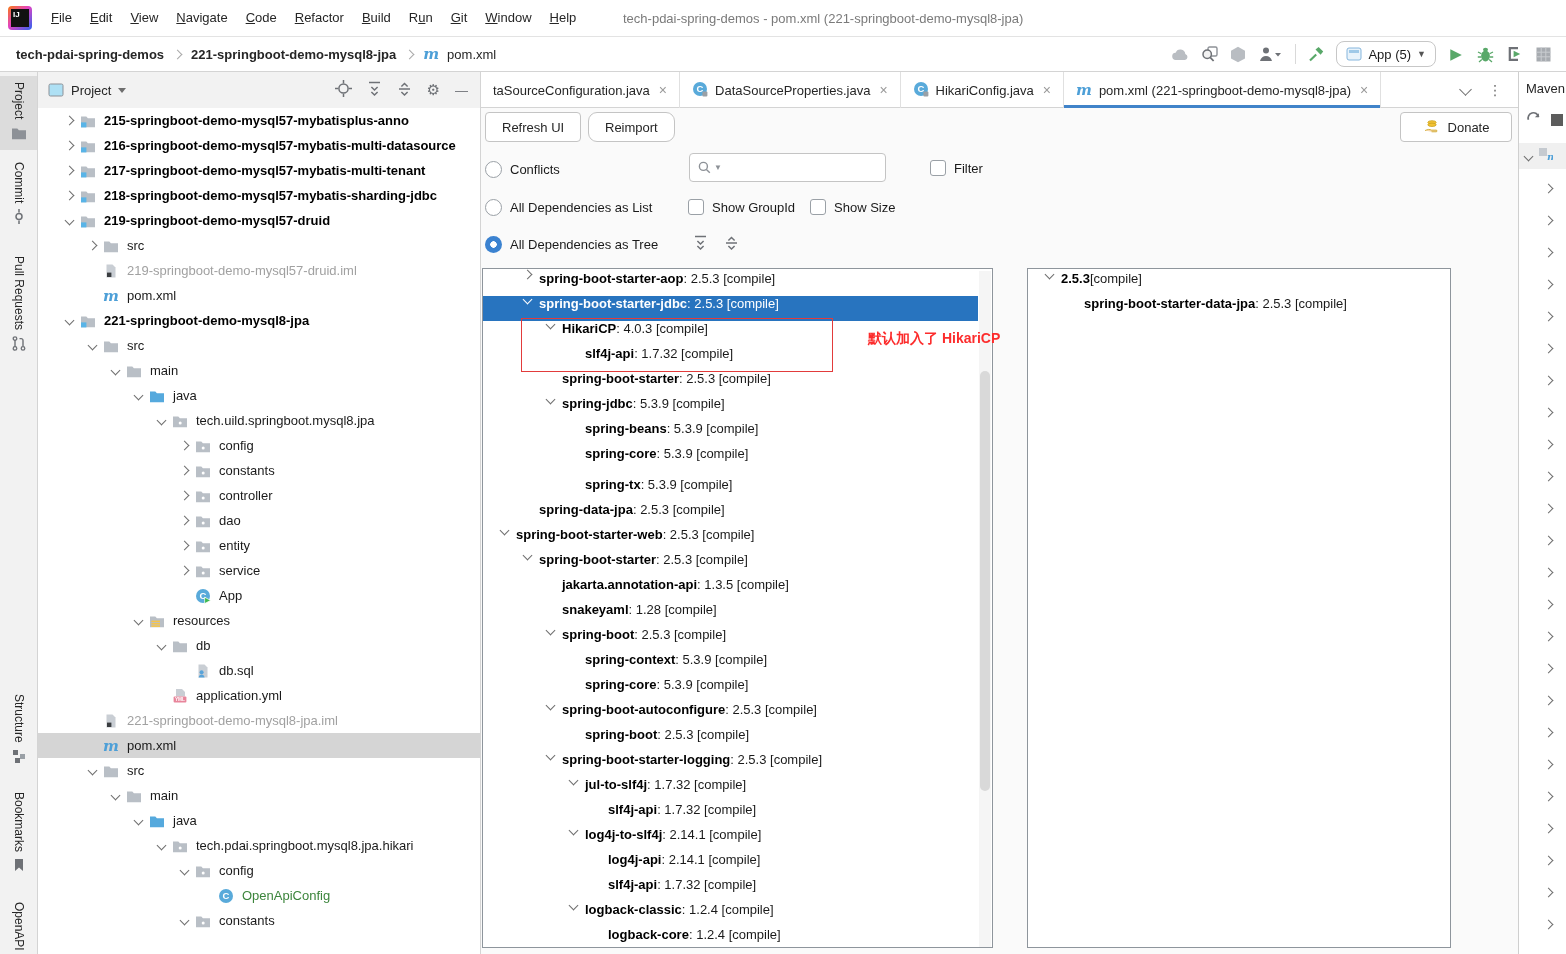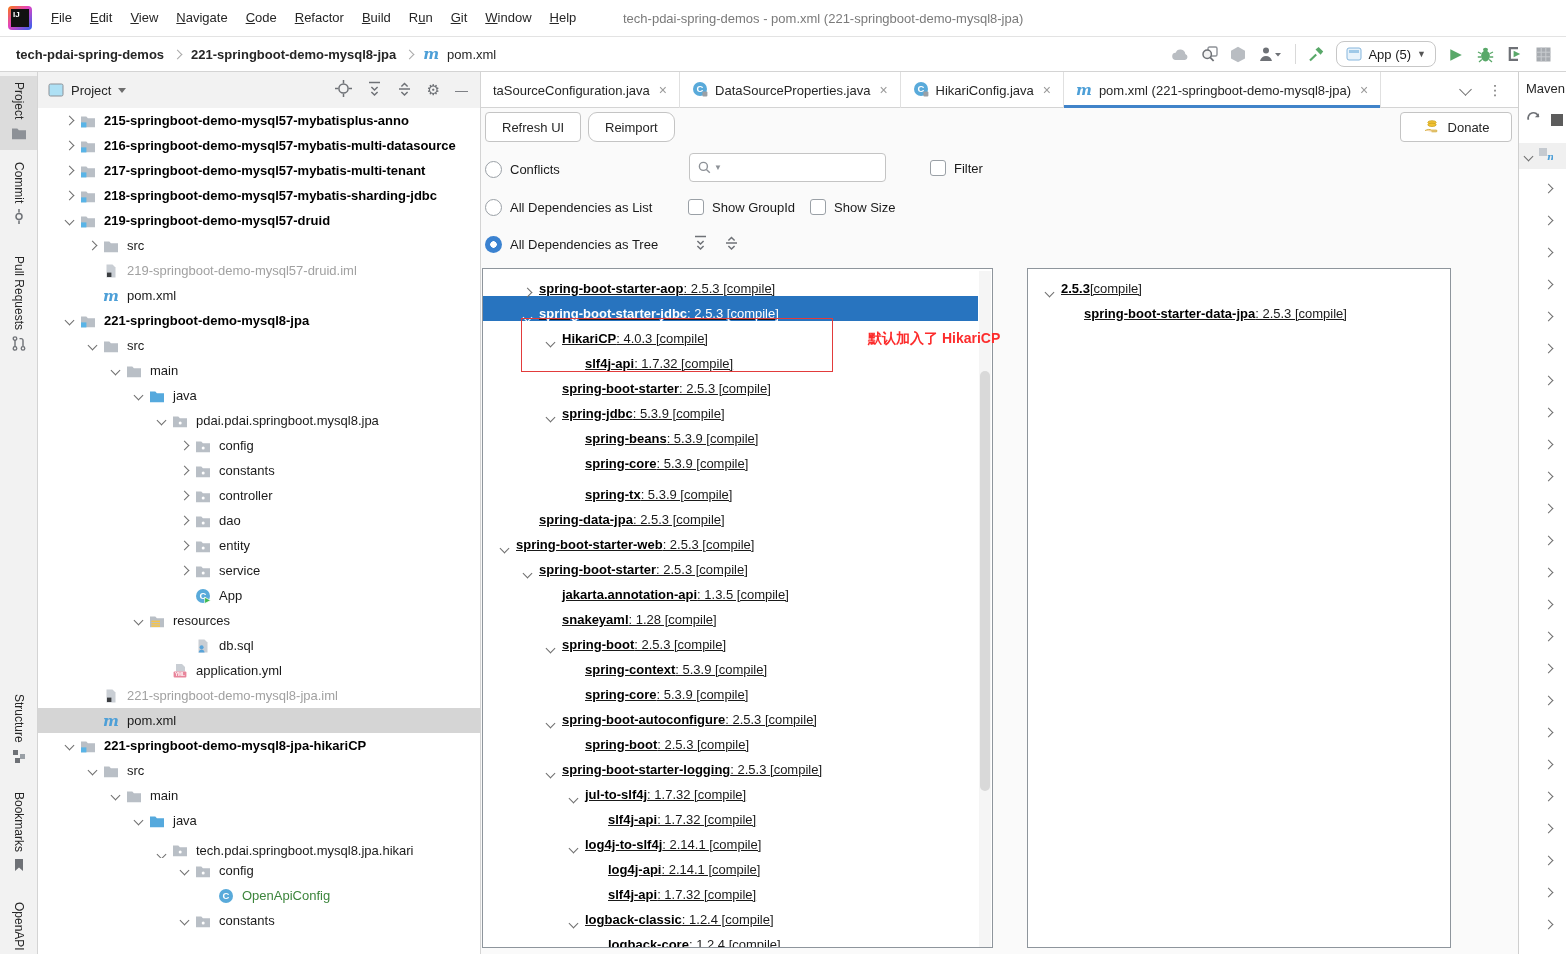--- a/index.html
+++ b/index.html
@@ -80,21 +80,21 @@
   .radio.on { border:none; background:radial-gradient(circle, #fff 0 3px, #3b82d0 3.5px); }
   .cbox { width:16px; height:16px; border:1.5px solid #9aa0a6; border-radius:3px; background:#fff; flex:0 0 16px; }
   #searchfield { position:absolute; left:208px; top:81px; width:197px; height:29px; border:1px solid #c4c4c4;
     border-radius:4px; background:#fff; display:flex; align-items:center; padding-left:8px; gap:3px; }
   #searchfield input { border:none; outline:none; width:140px; font-size:13px; background:transparent; }
 
   
   .dpanel { position:absolute; top:196px; height:680px; border:1px solid #8e959c; background:#fff; overflow:hidden; }
   #dep-left { left:1px; width:511px; }
   #dep-right { left:546px; width:424px; }
-  .drow { height:25px; display:flex; align-items:flex-end; white-space:nowrap; width:calc(100% - 14px);text-decoration:underline; }
+  .drow { height:25px; display:flex; align-items:flex-start; white-space:nowrap; width:calc(100% - 14px); }
   .drow .name { font-weight:bold; color:#000; }
   .drow .ver { color:#1a1a1a; }
   .drow.sel { background:#2874bf; }
   .drow.sel .name, .drow.sel .ver { color:#fff; }
   .dchev { width:24px; flex:0 0 24px; display:inline-flex; justify-content:center; }
   #dep-scroll { position:absolute; right:1px; top:2px; width:12px; height:676px; background:#f5f5f5; }
   #dep-thumb { position:absolute; right:1px; top:100px; width:10px; height:420px; background:#d9d9d9; border-radius:5px; }
 
   #red-box { position:absolute; left:40px; top:246px; width:312px; height:54px; border:1.6px solid #e23b3b; z-index:30; pointer-events:none; }
   #red-note { position:absolute; left:387px; top:258px; color:#fc2c2c; font-weight:bold; font-size:14px; z-index:40; white-space:nowrap; pointer-events:none; }
@@ -411,21 +411,21 @@
       <div class="prow" style="padding-left: 112px;">
         <span class="tchev">
           <span class="chev d"></span>
         </span>
         <span class="ticon">
           <svg width="16" height="16" viewBox="0 0 16 16">
             <path d="M1 3.4h5.3l1.6 1.9H15v9H1z" fill="#b9bfc6"></path>
             <circle cx="8.2" cy="10" r="1.5" fill="#fff"></circle>
           </svg>
         </span>
-        <span class="plabel">pdai.pdai.springboot.mysql8.jpa</span>
+        <span class="plabel">tech.uild.springboot.mysql8.jpa</span>
       </div>
       <div class="prow" style="padding-left: 135px;">
         <span class="tchev">
           <span class="chev r"></span>
         </span>
         <span class="ticon">
           <svg width="16" height="16" viewBox="0 0 16 16">
             <path d="M1 3.4h5.3l1.6 1.9H15v9H1z" fill="#b9bfc6"></path>
             <circle cx="8.2" cy="10" r="1.5" fill="#fff"></circle>
           </svg>
@@ -512,20 +512,31 @@
             <path d="M1 3.4h5.3l1.6 1.9H15v9H1z" fill="#b9bfc6"></path>
             <g fill="#f7c64a">
               <rect x="2.4" y="7.6" width="8.6" height="1.5"></rect>
               <rect x="2.4" y="10" width="8.6" height="1.5"></rect>
               <rect x="2.4" y="12.4" width="8.6" height="1.5"></rect>
             </g>
           </svg>
         </span>
         <span class="plabel">resources</span>
       </div>
+      <div class="prow" style="padding-left: 112px;">
+        <span class="tchev">
+          <span class="chev d"></span>
+        </span>
+        <span class="ticon">
+          <svg width="16" height="16" viewBox="0 0 16 16">
+            <path d="M1 3.4h5.3l1.6 1.9H15v9H1z" fill="#b9bfc6"></path>
+          </svg>
+        </span>
+        <span class="plabel">db</span>
+      </div>
       <div class="prow" style="padding-left: 135px;">
         <span class="tchev"></span>
         <span class="ticon">
           <svg width="16" height="16" viewBox="0 0 16 16">
             <path d="M3.5 1.5h6l3 3v10h-9z" fill="#c9ced4"></path>
             <circle cx="6.6" cy="9.2" r="2" fill="#58a3d9"></circle>
             <path d="M3.6 14.6c.3-2 1.6-3.1 3-3.1s2.7 1.1 3 3.1z" fill="#58a3d9"></path>
           </svg>
         </span>
         <span class="plabel">db.sql</span>
@@ -551,32 +562,20 @@
         </span>
         <span class="plabel">221-springboot-demo-mysql8-jpa.iml</span>
       </div>
       <div class="prow sel" style="padding-left: 43px;">
         <span class="tchev"></span>
         <span class="ticon">
           <span class="mvn-m">m</span>
         </span>
         <span class="plabel">pom.xml</span>
       </div>
-      <div class="prow b" style="padding-left: 20px;">
-        <span class="tchev">
-          <span class="chev d"></span>
-        </span>
-        <span class="ticon">
-          <svg width="16" height="16" viewBox="0 0 16 16">
-            <path d="M1 3.4h5.3l1.6 1.9H15v9H1z" fill="#b9bfc6"></path>
-            <rect x="1" y="9.4" width="5.4" height="5" fill="#59b4e7"></rect>
-          </svg>
-        </span>
-        <span class="plabel">221-springboot-demo-mysql8-jpa-hikariCP</span>
-      </div>
       <div class="prow" style="padding-left: 43px;">
         <span class="tchev">
           <span class="chev d"></span>
         </span>
         <span class="ticon">
           <svg width="16" height="16" viewBox="0 0 16 16">
             <path d="M1 3.4h5.3l1.6 1.9H15v9H1z" fill="#b9bfc6"></path>
           </svg>
         </span>
         <span class="plabel">src</span>
@@ -596,21 +595,21 @@
         <span class="tchev">
           <span class="chev d"></span>
         </span>
         <span class="ticon">
           <svg width="16" height="16" viewBox="0 0 16 16">
             <path d="M1 3.4h5.3l1.6 1.9H15v9H1z" fill="#55a9dd"></path>
           </svg>
         </span>
         <span class="plabel">java</span>
       </div>
-      <div class="prow" style="padding-left: 112px; align-items: flex-end;">
+      <div class="prow" style="padding-left: 112px;">
         <span class="tchev">
           <span class="chev d"></span>
         </span>
         <span class="ticon">
           <svg width="16" height="16" viewBox="0 0 16 16">
             <path d="M1 3.4h5.3l1.6 1.9H15v9H1z" fill="#b9bfc6"></path>
             <circle cx="8.2" cy="10" r="1.5" fill="#fff"></circle>
           </svg>
         </span>
         <span class="plabel">tech.pdai.springboot.mysql8.jpa.hikari</span>

